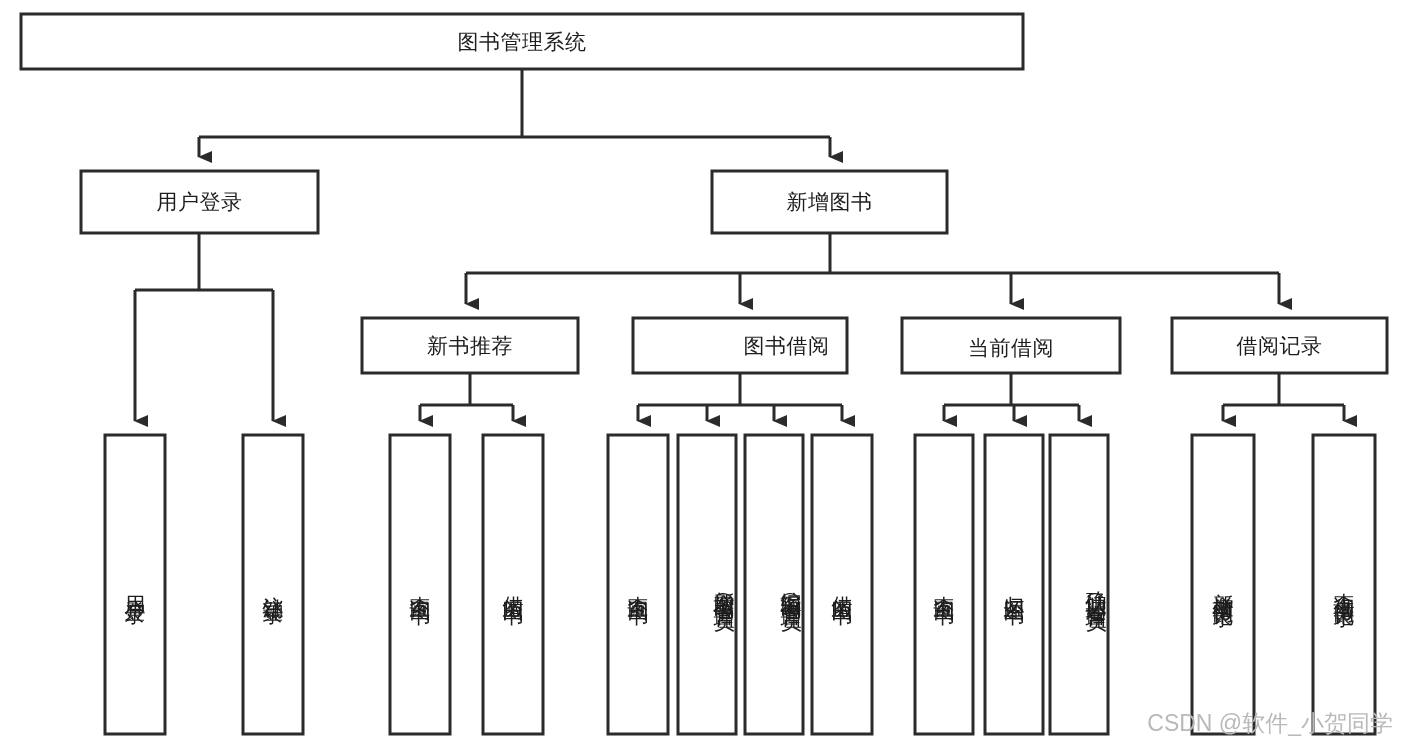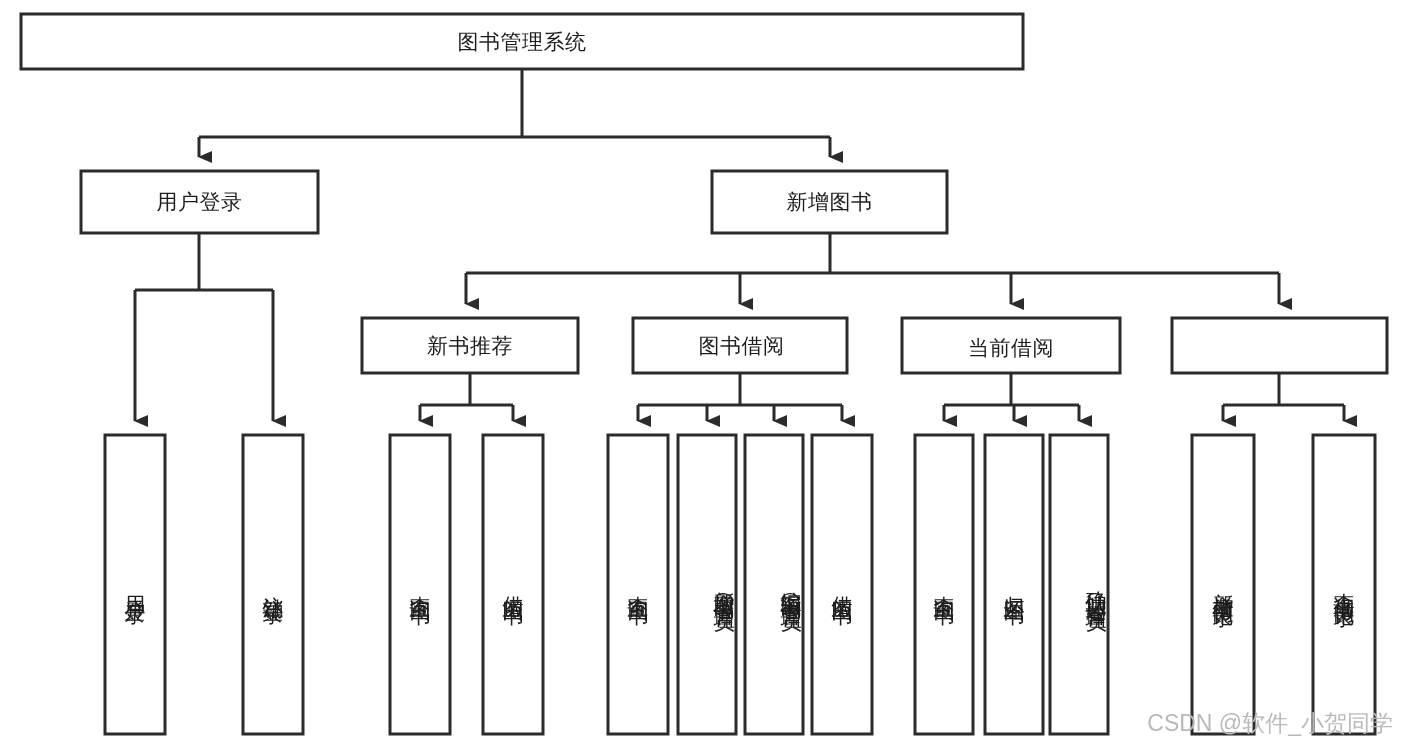--- a/index.html
+++ b/index.html
@@ -161,22 +161,23 @@
     <path class="edge-line" d="M 1223 405 L 1223 421" marker-end="url(#arrow)"></path>
     <path class="edge-line" d="M 1344 405 L 1344 421" marker-end="url(#arrow)"></path>
   </svg>
 
   <div class="node-label label-h" style="left:21px; top:14px; width:1002px; height:55px;">图书管理系统</div>
 
   <div class="node-label label-h" style="left:81px; top:171px; width:237px; height:62px;">用户登录</div>
   <div class="node-label label-h" style="left:712px; top:171px; width:235px; height:62px;">新增图书</div>
 
   <div class="node-label label-h" style="left:362px; top:318px; width:216px; height:55px;border-radius:12px;">新书推荐</div>
-  <div class="node-label label-h" style="left:617px; top:318px; width:249px; height:55px;">图书借阅</div>
+  <div class="node-label label-h" style="left:662px; top:318px; width:249px; height:55px;">图书借阅</div>
   <div class="node-label label-h" style="left:902px; top:318px; width:218px; height:59px;text-align:center;">当前借阅</div>
+  <div class="node-label label-h" style="left:1172px; top:318px; width:215px; height:55px;">借阅记录</div>
 
   <div class="node-label label-v shortv" style="left:105px; top:435px; width:60px; height:299px;">用户登录</div>
   <div class="node-label label-v shortv" style="left:243px; top:435px; width:60px; height:299px;">注销登录</div>
 
   <div class="node-label label-v shortv" style="left:390px; top:435px; width:60px; height:299px;">查询图书</div>
   <div class="node-label label-v shortv" style="left:483px; top:435px; width:60px; height:299px;">借阅图书</div>
 
   <div class="node-label label-v shortv" style="left:608px; top:435px; width:60px; height:299px;">查询图书</div>
   <div class="node-label label-v" style="left:678px; top:435px; width:58px; height:299px;">新增图书（管理员）</div>
   <div class="node-label label-v" style="left:745px; top:435px; width:58px; height:299px;">编辑图书（管理员）</div>

